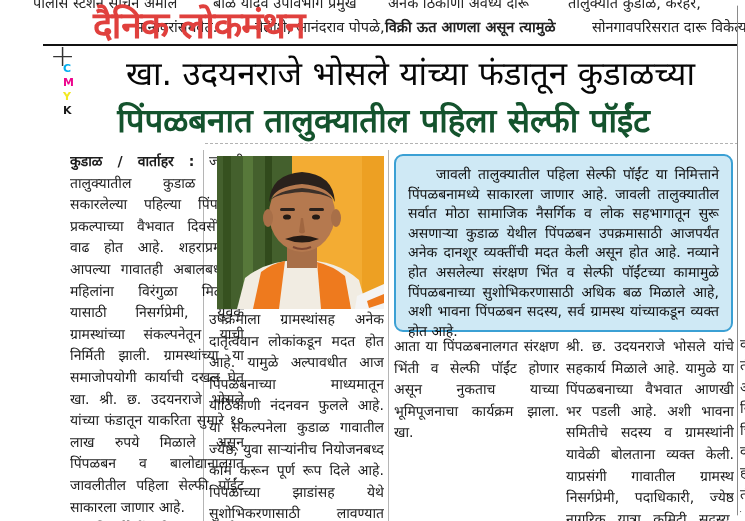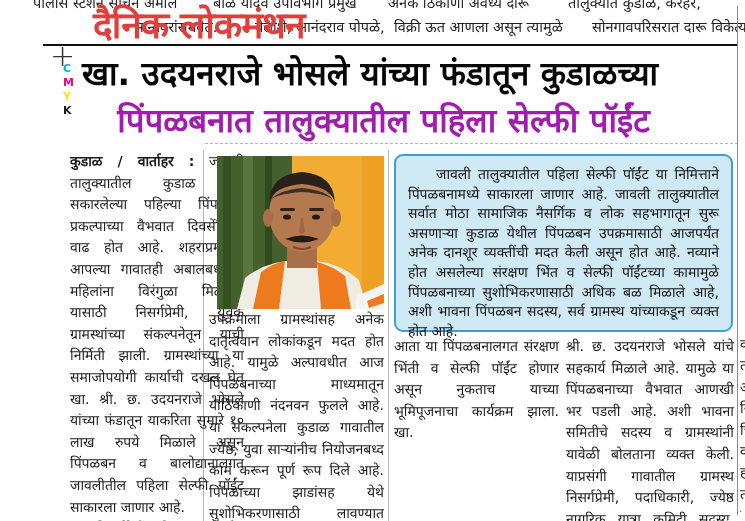--- a/index.html
+++ b/index.html
@@ -16,24 +16,24 @@
   
   .reg-plus { position:absolute; left:50px; top:38px; font-size:30px; font-weight:200; color:#333; z-index:2; }
   .cmyk { position:absolute; left:63px; top:62px; display:flex; flex-direction:column; gap:1px;
           font-size:11px; font-weight:bold; line-height:13px; z-index:2; }
   .cmyk span:nth-child(1){ color:#00adee; }
   .cmyk span:nth-child(2){ color:#ec068d; }
   .cmyk span:nth-child(3){ color:#f2e822; }
   .cmyk span:nth-child(4){ color:#1a1a1a; }
 
   
-  .headline1 { position:absolute; left:82px; right:6px; top:50px; 
-               font-size:33px; font-weight:bold; color:#060606; white-space:nowrap; }
+  .headline1 { position:absolute; left:82px; right:6px; top:50px; text-align:center;
+               font-size:33px; font-weight:normal; color:#060606; white-space:nowrap; }
   .headline2 { position:absolute; left:28px; right:6px; top:97px; text-align:center;
-               font-size:33px; font-weight:bold; color:#a21caf; white-space:nowrap; }
+               font-size:33px; font-weight:bold; color:#14532d; white-space:nowrap; }
   .dash-artifact { position:absolute; left:205px; top:143px; width:533px; border-top:1px dashed #9a9a9a; opacity:.75; }
 
   
   .col { position:absolute; font-size:14px; line-height:21.6px; text-align:justify;
          color:#1c1c1c; overflow:hidden; }
   .col p + p { text-indent:26px; }
   .col1 { left:22px;  top:151px; width:174px; height:370px;margin-left:48px; }
   .col2 { left:209px; top:309px; width:175px; height:212px; }
   .col3 { left:394px; top:336px; width:165px; height:185px; }
   .col4 { left:566px; top:336px; width:168px; height:185px; }
@@ -61,21 +61,21 @@
 
 <div class="page">
 
   <div>
     <span class="strip-seg" style="left:33px;  top:-8px;">पोलीस स्टेशन सचिन अमोल</span>
     <span class="strip-seg" style="left:213px; top:-8px;">बाळ यादव उपविभाग प्रमुख</span>
     <span class="strip-seg" style="left:388px; top:-8px;">अनेक ठिकाणी अवैध्य दारू</span>
     <span class="strip-seg" style="left:568px; top:-8px;">तालुक्यात कुडाळ, करहर,</span>
     <span class="strip-seg" style="left:135px; top:16px; z-index:1;text-align:center;">मान्यवरांसमवेत.</span>
     <span class="strip-seg" style="left:232px; top:16px; z-index:1;margin-left:23px;">बेलोशे, आनंदराव पोपळे,</span>
-    <span class="strip-seg" style="left:394px; top:16px;">विक्री ऊत आणला असून त्यामुळे</span>
+    <span class="strip-seg" style="left:385px; top:16px;font-weight:bold;">विक्री ऊत आणला असून त्यामुळे</span>
     <span class="strip-seg" style="left:592px; top:16px;">सोनगावपरिसरात दारू विकेत्यांनी</span>
   </div>
 
   <div class="masthead">दैनिक लोकमंथन</div>
   <div class="top-rule"></div>
 
   <div class="reg-plus">+</div>
   <div class="cmyk">
     <span>C</span>
     <span>M</span>

